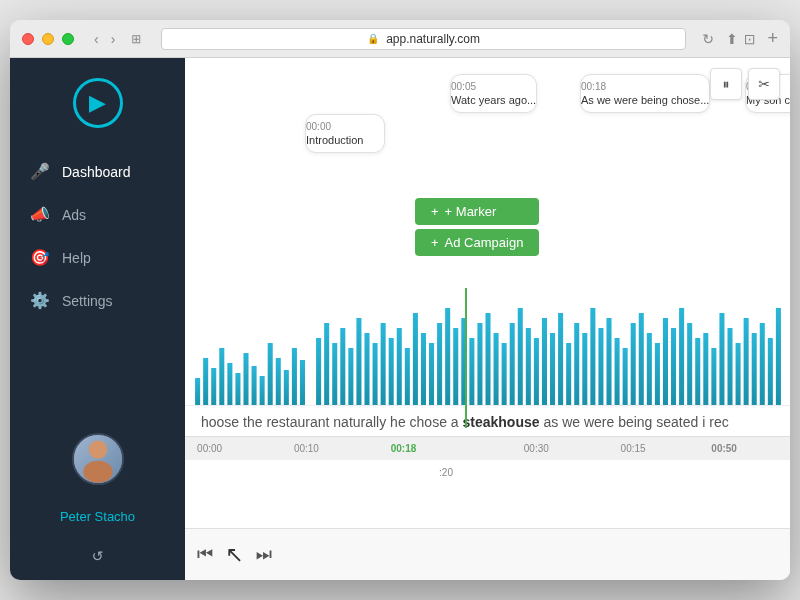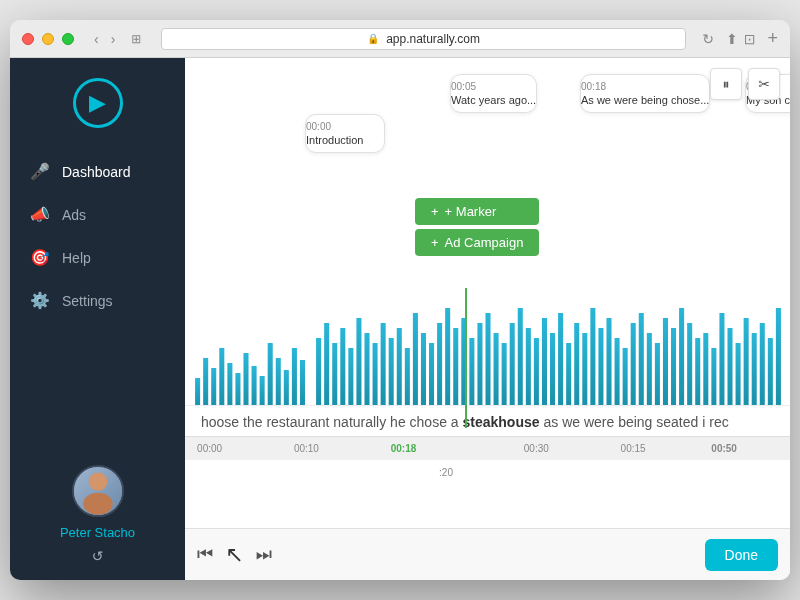--- a/index.html
+++ b/index.html
@@ -130,21 +130,21 @@
     }
     .nav-item.active { color: white; }
     .nav-item .nav-icon { font-size: 16px; width: 20px; text-align: center; }
 
     .sidebar-footer {
       margin-top: auto;
       display: flex;
       flex-direction: column;
       align-items: center;
       padding-bottom: 16px;
-      gap: 8px;
+      gap: 24px;
     }
     .avatar {
       width: 52px; height: 52px;
       border-radius: 50%;
       background: #8b9dc3;
       overflow: hidden;
       display: flex; align-items: center; justify-content: center;
       border: 2px solid #3a4a5c;
     }
     .avatar-placeholder {
@@ -601,17 +601,16 @@
       <div class="bottom-controls">
         <button class="player-btn">
           <span>⏮</span>
         </button>
         <button class="player-btn player-btn-cursor">
           <span style="font-size:22px;">↖</span>
         </button>
         <button class="player-btn">
           <span>⏭</span>
         </button>
-        <button class="done-btn">Done</button>
       </div>
     </div>
   </div>
 </div>
 
 </body></html>

